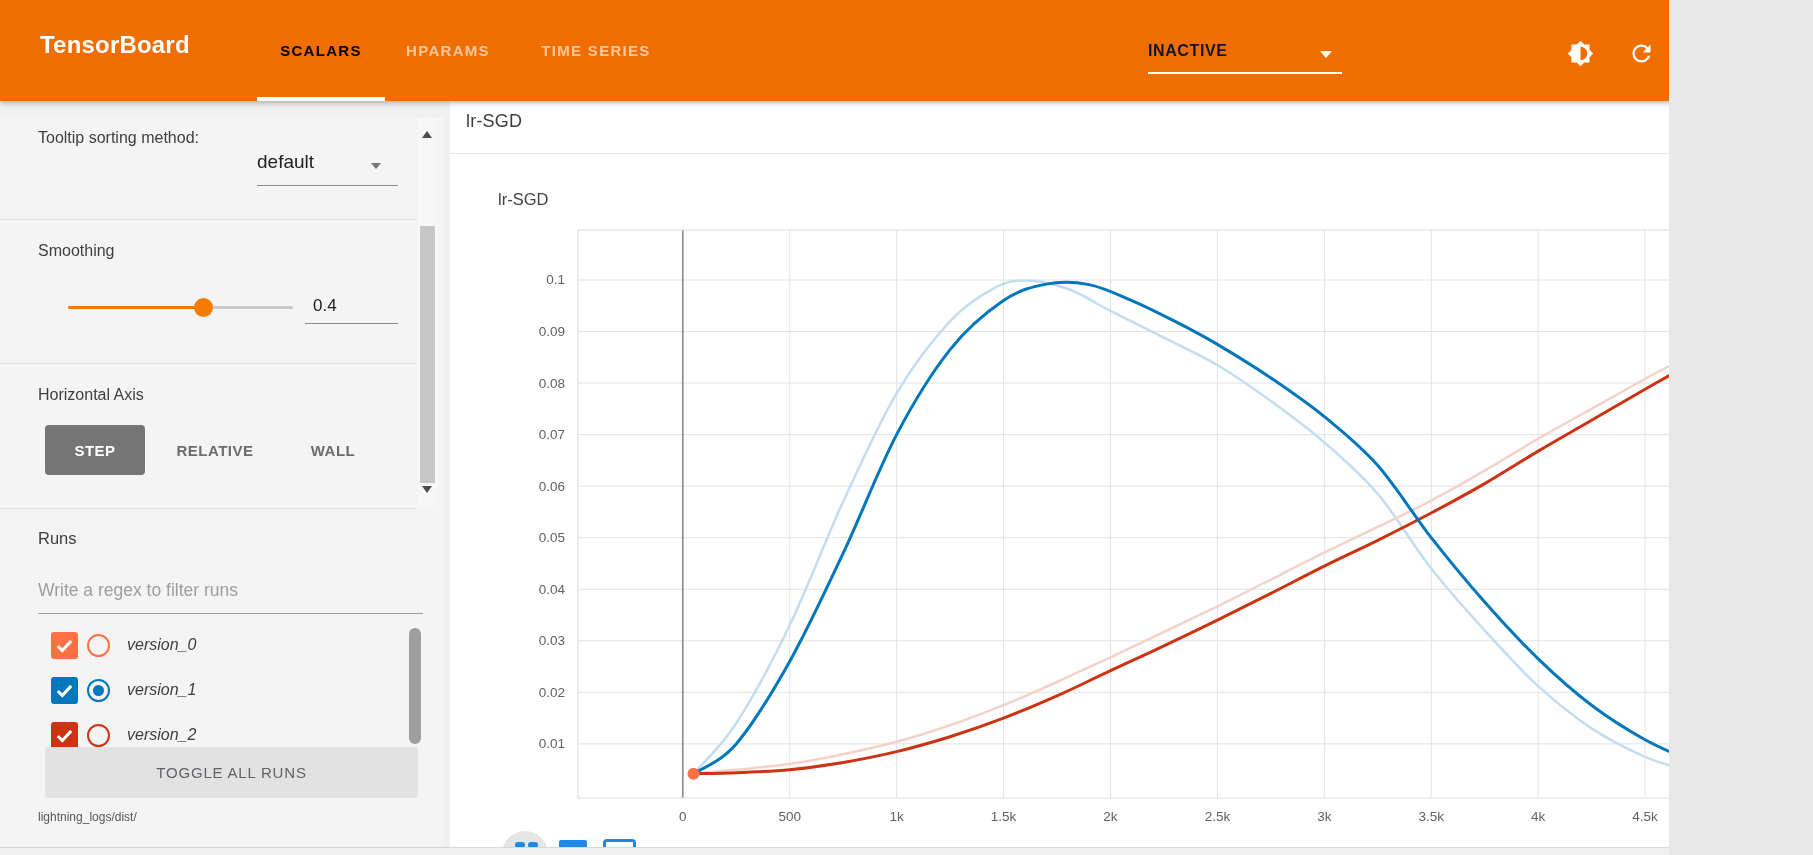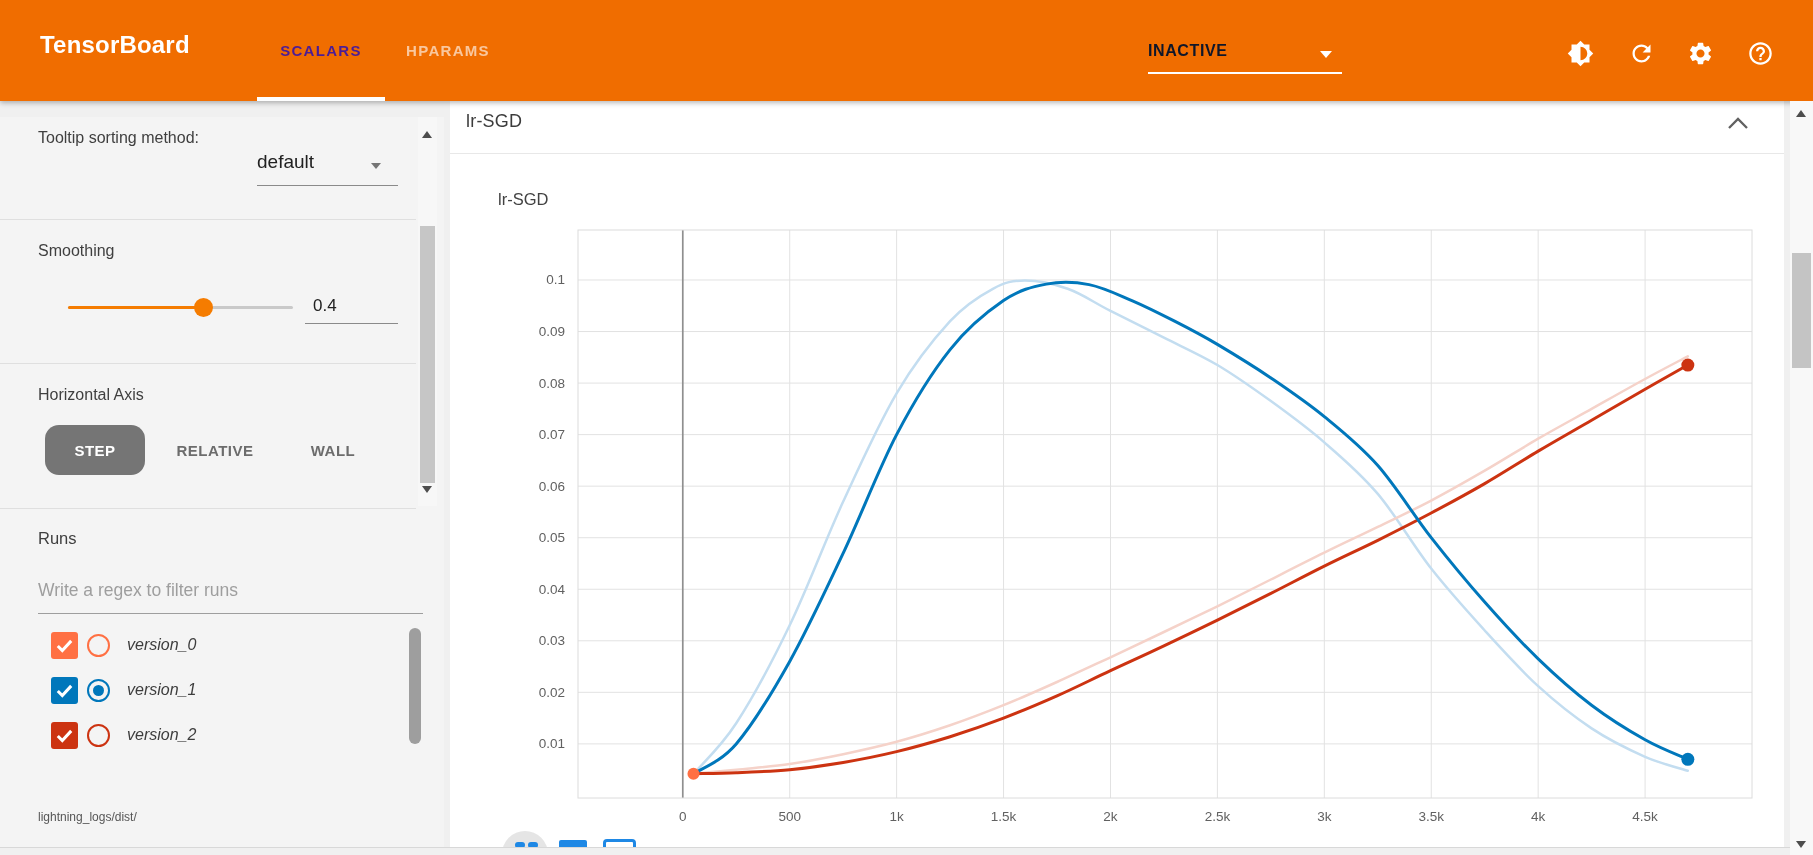--- a/index.html
+++ b/index.html
@@ -1,30 +1,30 @@
 <!DOCTYPE html>
 <html><head>
 <meta charset="utf-8">
 <style>
   html,body{margin:0;padding:0;background:#e8e8e8;}
   *{box-sizing:border-box;}
-  .app{position:relative;width:1813px;height:855px;overflow:hidden;background:#f0f0f0;
+  .app{position:relative;width:1669px;height:855px;overflow:hidden;background:#f0f0f0;
        font-family:"Liberation Sans",sans-serif;-webkit-font-smoothing:antialiased;}
 
   
   .hdr{position:absolute;left:0;top:0;width:1813px;height:101px;background:#f06d00;
        box-shadow:0 2px 5px rgba(0,0,0,.28);z-index:20;}
   .brand{position:absolute;left:40px;top:31px;color:#fff;font-size:24px;font-weight:600;letter-spacing:.2px;}
   .tabs{position:absolute;left:257px;top:0;height:101px;display:flex;}
   .tab{position:relative;height:101px;display:flex;align-items:center;justify-content:center;
        color:rgba(255,255,255,.62);font-size:15px;font-weight:bold;letter-spacing:1.3px;cursor:pointer;}
   .tab:nth-child(1){width:128px;}
   .tab:nth-child(2){width:126px;}
   .tab:nth-child(3){width:170px;}
-  .tab.active{color:#4c1d95;}
+  .tab.active{color:#000000;}
   .tab.active::after{content:"";position:absolute;left:0;bottom:0;width:100%;height:4px;background:#fff;}
   .status{position:absolute;left:1148px;top:40px;width:194px;height:34px;color:#0f172a;cursor:pointer;}
   .status-label{position:absolute;left:0;top:2px;font-size:16px;font-weight:bold;letter-spacing:.6px;}
   .status .caret{position:absolute;right:10px;top:11px;width:0;height:0;
        border-left:6px solid transparent;border-right:6px solid transparent;border-top:7px solid #fff;}
   .status .uline{position:absolute;left:0;bottom:0;width:194px;height:2px;background:#fff;}
   .upload{position:absolute;left:1367px;top:25px;width:175px;height:52px;border:1.5px solid #fff;border-radius:5px;
        background:rgba(255,255,255,.14);color:#fff;display:flex;align-items:center;justify-content:center;gap:11px;
        font-size:16px;font-weight:bold;letter-spacing:.9px;cursor:pointer;}
   .hicon{position:absolute;top:40px;width:27px;height:27px;cursor:pointer;}
@@ -40,21 +40,21 @@
        border-right:5.5px solid transparent;border-top:6.5px solid #757575;cursor:pointer;}
   .dd-uline{position:absolute;left:257px;top:68px;width:141px;height:1px;background:#8a8a8a;}
   .smooth-label{left:38px;top:125px;}
   .sl-track{position:absolute;left:68px;top:189px;width:225px;height:3px;background:#c9c9c9;border-radius:2px;cursor:pointer;}
   .sl-fill{position:absolute;left:68px;top:189px;width:135px;height:3px;background:#f57c00;border-radius:2px;}
   .sl-knob{position:absolute;left:194px;top:181px;width:19px;height:19px;border-radius:50%;background:#f57c00;cursor:pointer;}
   .sl-value{position:absolute;left:313px;top:179px;font-size:17px;color:#212121;}
   .sl-uline{position:absolute;left:305px;top:206px;width:93px;height:1px;background:#8a8a8a;}
   .haxis-label{left:38px;top:269px;}
   .seg{position:absolute;top:308px;height:50px;display:flex;align-items:center;justify-content:center;
-       font-size:15px;font-weight:bold;letter-spacing:.5px;color:#6c6c6c;cursor:pointer;border-radius:14px;}
+       font-size:15px;font-weight:bold;letter-spacing:.5px;color:#6c6c6c;cursor:pointer;border-radius:4px;}
   .seg:nth-child(1){left:45px;width:100px;}
   .seg:nth-child(2){left:160px;width:110px;}
   .seg:nth-child(3){left:285px;width:96px;}
   .seg.sel{background:#757575;color:#fff;}
   .runs-label{left:38px;top:412px;font-size:16.5px;}
   .regex{position:absolute;left:38px;top:463px;width:385px;font-size:17.5px;color:#9e9e9e;}
   .regex-uline{position:absolute;left:38px;top:496px;width:385px;height:1px;background:#9e9e9e;}
   .run-row{position:absolute;left:0;width:420px;height:36px;display:flex;align-items:center;cursor:pointer;font-style:italic;}
   .cb{position:absolute;left:51px;width:27px;height:27px;border-radius:3px;display:flex;align-items:center;justify-content:center;}
   .cb svg{width:23px;height:23px;}
@@ -93,20 +93,21 @@
 </head>
 <body>
 
 <div class="app">
 
   <header class="hdr" style="background: rgb(240, 109, 0);">
     <div class="brand">TensorBoard</div>
     <nav class="tabs" id="tabs">
         <div class="tab active">SCALARS</div>
         <div class="tab">HPARAMS</div>
+        <div class="tab">TIME SERIES</div>
       </nav>
 
     <div class="status">
       <span class="status-label">INACTIVE</span>
       <span class="caret"></span>
       <span class="uline"></span>
     </div>
 
 
     <div class="hicon" style="left:1567px">
@@ -182,20 +183,21 @@
           <span class="cb" style="background:#cc3311">
             <svg viewBox="0 0 24 24">
               <path fill="none" stroke="#fff" stroke-width="3.2" d="M5 12.5l4.7 4.7L19 7.2"></path>
             </svg>
           </span>
           <span class="radio" style="border-color:#cc3311"></span>
           <span class="run-label">version_2</span>
         </div>
       </div>
     <div class="runs-thumb"></div>
+    <div class="toggle-btn">TOGGLE ALL RUNS</div>
     <div class="logdir">lightning_logs/dist/</div>
 
     <div class="sb-scroll">
       <div class="tri-up" style="position:absolute;left:4px;top:14px"></div>
       <div class="tri-down" style="position:absolute;left:4px;top:369px"></div>
     </div>
     <div class="sb-thumb"></div>
   </aside>
 
   <main class="card">

